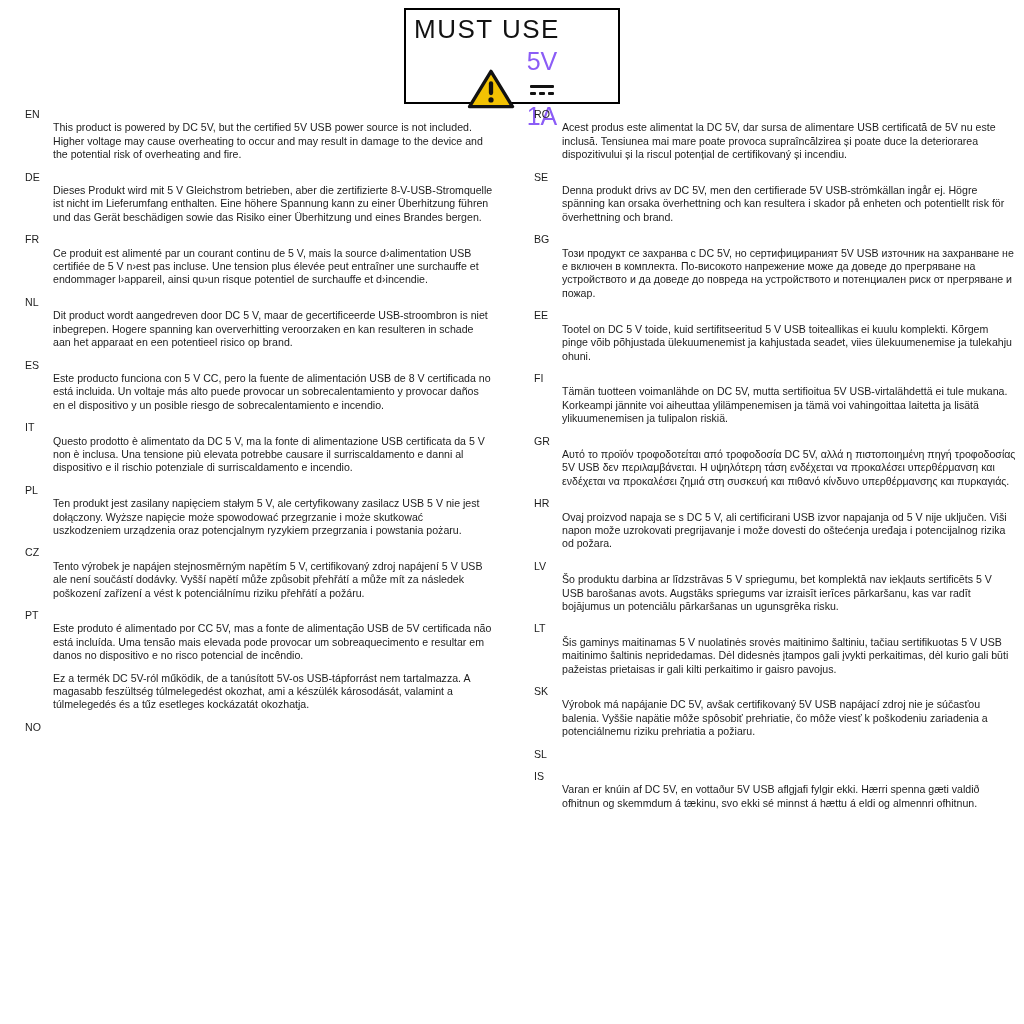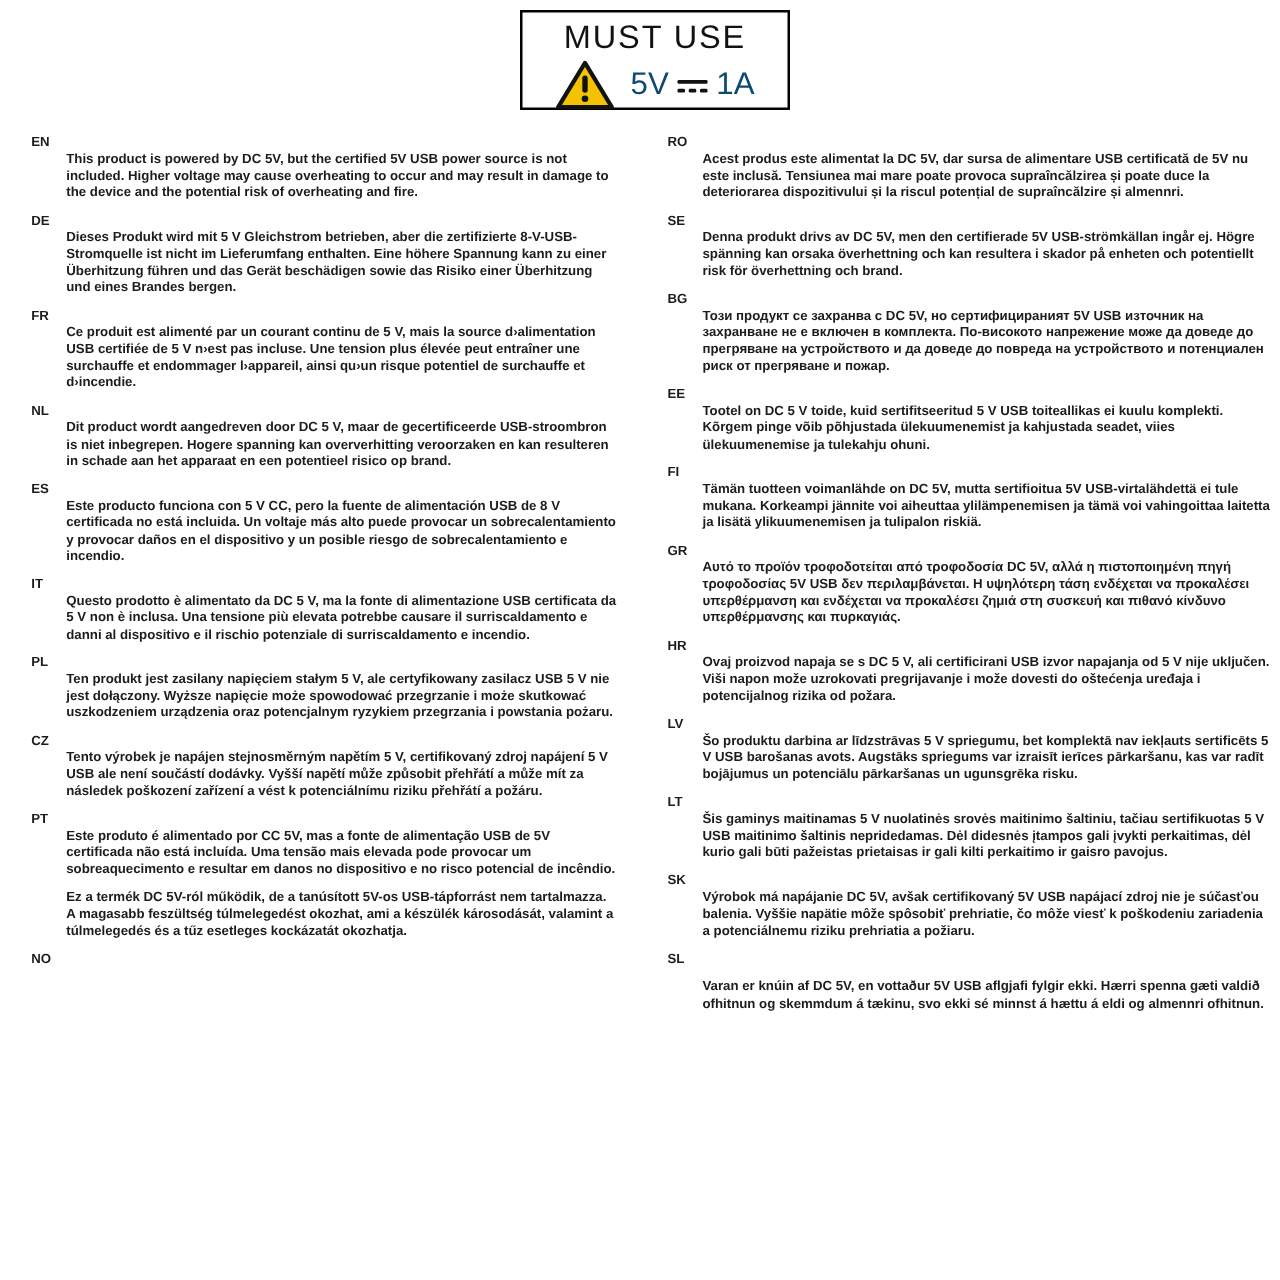--- a/index.html
+++ b/index.html
@@ -2,44 +2,44 @@
 <html><head>
 <meta charset="utf-8">
 <style>
   html,body{margin:0;padding:0;}
   body{
     width:1024px;height:1024px;background:#ffffff;position:relative;overflow:hidden;
     font-family:"Liberation Sans","DejaVu Sans",sans-serif;color:#1c1c1c;
   }
   
   .must-use-box{
-    position:absolute;left:404px;top:8px;width:216px;height:80px;
+    position:absolute;left:404px;top:8px;width:216px;height:96px;
     border:2px solid #000;box-sizing:border-box;
-    display:flex;flex-direction:column;align-items:center;
-    padding:4px 8px 6px 8px;background:#fff;margin-left:12px;
+    display:flex;flex-direction:column;
+    padding:4px 8px 6px 8px;background:#fff;
   }
   .must-use-title{
     font-size:26px;letter-spacing:1.5px;color:#121212;line-height:1.1;
     margin-top:1px;
   }
   .spec-row{
     display:flex;align-items:center;justify-content:center;gap:12px;
     margin-top:3px;width:100%;flex:1;
   }
   .warning-icon{display:inline-block;line-height:0;}
-  .spec-text{display:flex;align-items:center;gap:7px;font-size:25px;color:#0c4a6e;}
+  .spec-text{display:flex;align-items:center;gap:7px;font-size:25px;color:#8b5cf6;flex-direction:column;}
   .dc-symbol{display:inline-flex;flex-direction:column;justify-content:center;gap:4px;width:24px;margin-top:2px;}
   .dc-solid{height:3px;background:#121212;border-radius:1px;}
   .dc-dashed{display:flex;gap:3px;height:3px;}
   .dc-dashed span{flex:1;background:#121212;border-radius:1px;}
   
   .column{position:absolute;top:108px;}
   .column-left{left:25px;width:468px;}
   .column-right{left:534px;width:482px;}
-  .lang-section{margin-bottom:9px;font-weight:bold;}
+  .lang-section{margin-bottom:9px;}
   .lang-code{font-size:10.6px;line-height:13.4px;color:#1c1c1c;}
   .lang-text{font-size:10.6px;line-height:13.4px;color:#1c1c1c;margin-left:28px;}
 </style>
 </head>
 <body>
 
 <div class="must-use-box">
   <div class="must-use-title">MUST USE</div>
   <div class="spec-row">
     <span class="warning-icon">
@@ -104,21 +104,21 @@
     <div class="lang-section">
       <div class="lang-text">Ez a termék DC 5V-ról működik, de a tanúsított 5V-os USB-tápforrást nem tartalmazza. A magasabb feszültség túlmelegedést okozhat, ami a készülék károsodását, valamint a túlmelegedés és a tűz esetleges kockázatát okozhatja.</div>
     </div>
     <div class="lang-section">
       <div class="lang-code">NO</div>
     </div>
   </div>
 <div class="column column-right">
     <div class="lang-section">
       <div class="lang-code">RO</div>
-      <div class="lang-text">Acest produs este alimentat la DC 5V, dar sursa de alimentare USB certificată de 5V nu este inclusă. Tensiunea mai mare poate provoca supraîncălzirea și poate duce la deteriorarea dispozitivului și la riscul potențial de supraîncălzire și almennri.</div>
+      <div class="lang-text">Acest produs este alimentat la DC 5V, dar sursa de alimentare USB certificată de 5V nu este inclusă. Tensiunea mai mare poate provoca supraîncălzirea și poate duce la deteriorarea dispozitivului și la riscul potențial de certifikovaný și incendiu.</div>
     </div>
     <div class="lang-section">
       <div class="lang-code">SE</div>
       <div class="lang-text">Denna produkt drivs av DC 5V, men den certifierade 5V USB-strömkällan ingår ej. Högre spänning kan orsaka överhettning och kan resultera i skador på enheten och potentiellt risk för överhettning och brand.</div>
     </div>
     <div class="lang-section">
       <div class="lang-code">BG</div>
       <div class="lang-text">Този продукт се захранва с DC 5V, но сертифицираният 5V USB източник на захранване не е включен в комплекта. По-високото напрежение може да доведе до прегряване на устройството и да доведе до повреда на устройството и потенциален риск от прегряване и пожар.</div>
     </div>
     <div class="lang-section">
@@ -146,15 +146,16 @@
       <div class="lang-text">Šis gaminys maitinamas 5 V nuolatinės srovės maitinimo šaltiniu, tačiau sertifikuotas 5 V USB maitinimo šaltinis nepridedamas. Dėl didesnės įtampos gali įvykti perkaitimas, dėl kurio gali būti pažeistas prietaisas ir gali kilti perkaitimo ir gaisro pavojus.</div>
     </div>
     <div class="lang-section">
       <div class="lang-code">SK</div>
       <div class="lang-text">Výrobok má napájanie DC 5V, avšak certifikovaný 5V USB napájací zdroj nie je súčasťou balenia. Vyššie napätie môže spôsobiť prehriatie, čo môže viesť k poškodeniu zariadenia a potenciálnemu riziku prehriatia a požiaru.</div>
     </div>
     <div class="lang-section">
       <div class="lang-code">SL</div>
     </div>
     <div class="lang-section">
+      <div class="lang-code">IS</div>
       <div class="lang-text">Varan er knúin af DC 5V, en vottaður 5V USB aflgjafi fylgir ekki. Hærri spenna gæti valdið ofhitnun og skemmdum á tækinu, svo ekki sé minnst á hættu á eldi og almennri ofhitnun.</div>
     </div>
   </div>
 
 </body></html>

